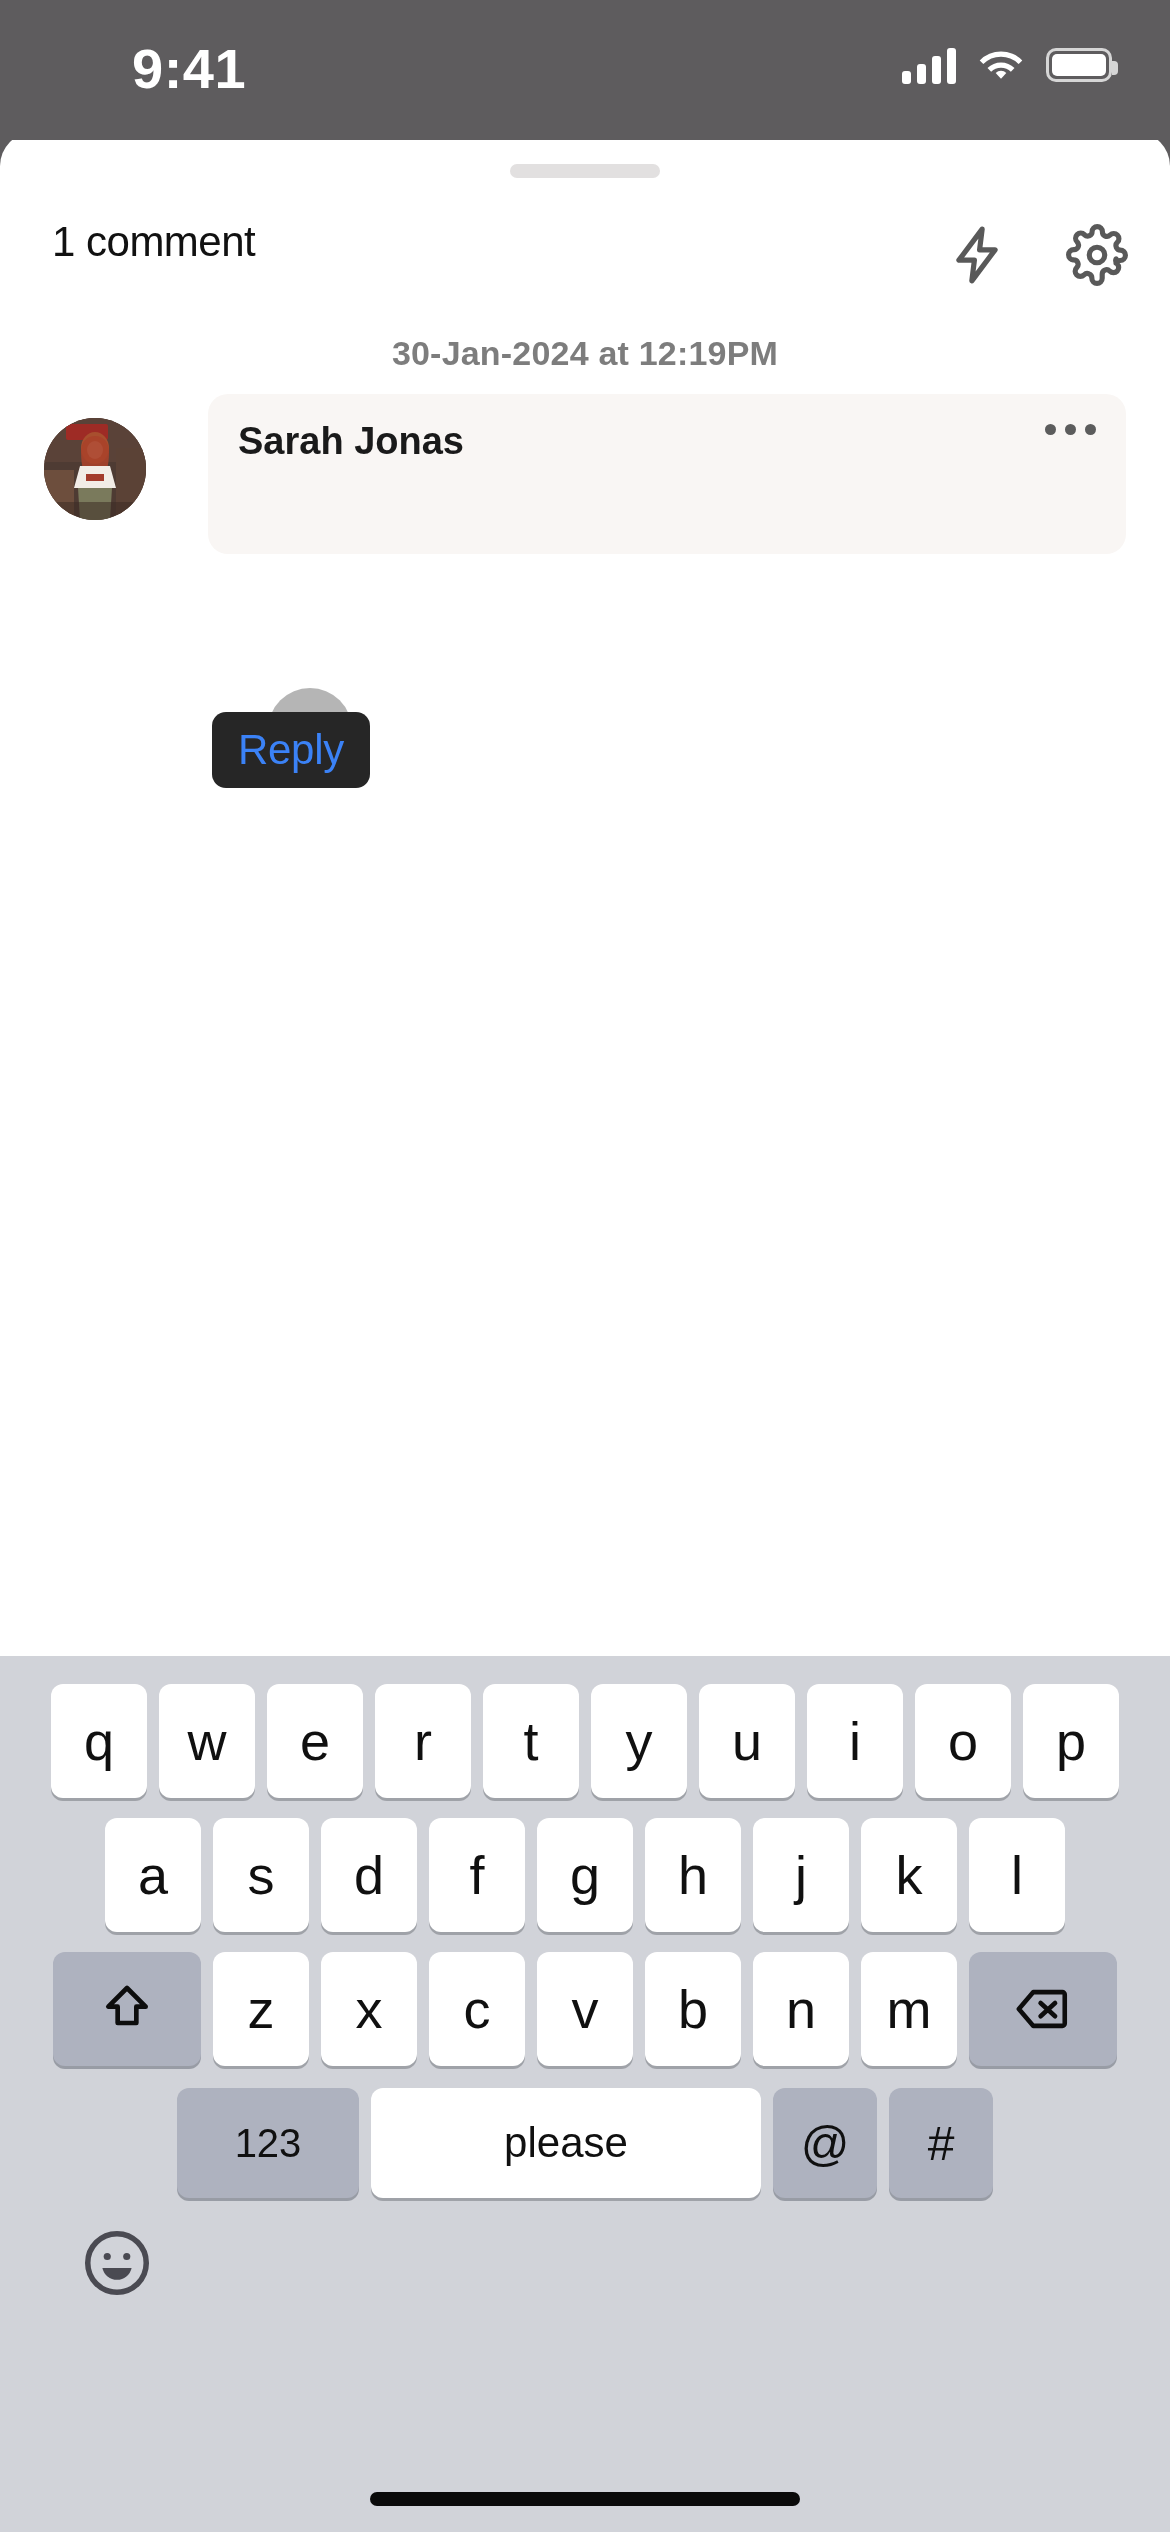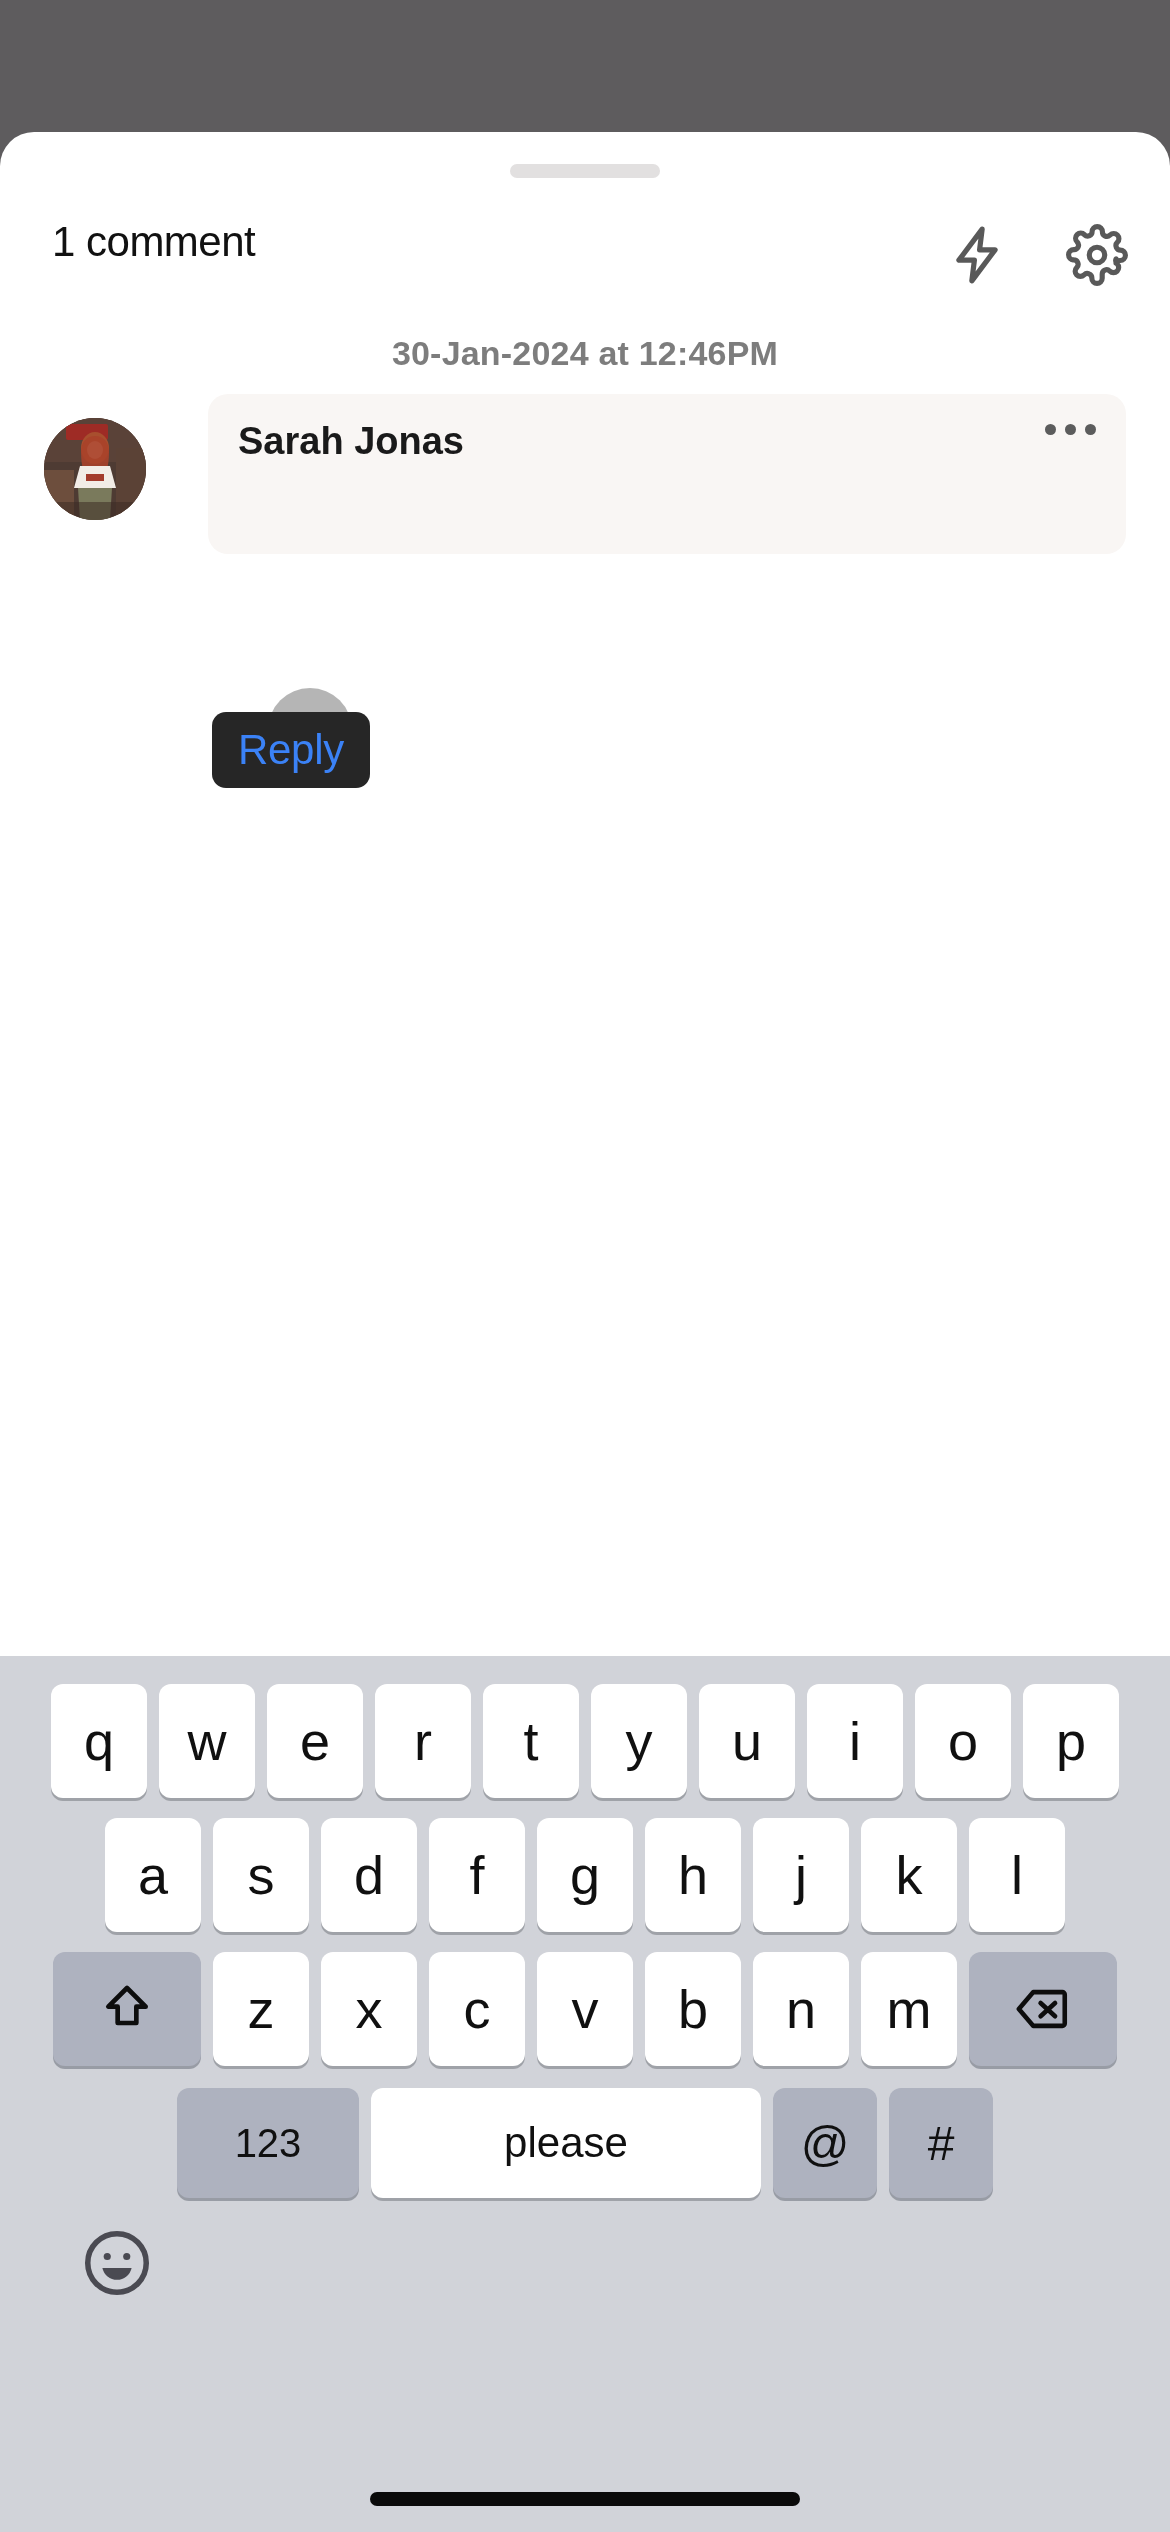--- a/index.html
+++ b/index.html
@@ -165,20 +165,41 @@
   .home-indicator {
     position:absolute; left:50%; transform:translateX(-50%); bottom:26px;
     width:430px; height:14px; background:#0a0a0a; border-radius:8px;
   }
 </style>
 </head>
 <body>
 
 <div id="phone">
 
+  <div class="statusbar">
+    <div class="status-time">9:41</div>
+    <div class="status-icons">
+      <span class="bars">
+          <i></i>
+          <i></i>
+          <i></i>
+          <i></i>
+        </span>
+      <span class="wifi">
+        <svg viewBox="0 0 24 20" width="46" height="38">
+          <path d="M12 17.2 9.2 14.2a4 4 0 0 1 5.6 0z" fill="#fff"></path>
+          <path d="M12 11.4a7.3 7.3 0 0 0-5.2 2.2L4.9 11.6a10 10 0 0 1 14.2 0l-1.9 2a7.3 7.3 0 0 0-5.2-2.2z" fill="#fff"></path>
+          <path d="M12 5.6a13 13 0 0 0-9.3 3.9L.8 7.6a15.7 15.7 0 0 1 22.4 0l-1.9 1.9A13 13 0 0 0 12 5.6z" fill="#fff"></path>
+        </svg>
+      </span>
+      <span class="battery">
+          <b></b>
+        </span>
+    </div>
+  </div>
 
   <div class="sheet">
 
     <div class="grabber"></div>
 
     <div class="header">
       <div class="header-title">1 comment</div>
       <div class="header-actions">
         <span class="hicon">
           <svg viewBox="0 0 24 24" width="62" height="62" fill="none" stroke="#595959" stroke-width="2" stroke-linejoin="round" stroke-linecap="round">
@@ -187,21 +208,21 @@
         </span>
         <span class="hicon">
           <svg viewBox="0 0 24 24" width="62" height="62" fill="none" stroke="#595959" stroke-width="2" stroke-linejoin="round" stroke-linecap="round">
             <circle cx="12" cy="12" r="3"></circle>
             <path d="M19.4 13.5a1.7 1.7 0 0 0 .34 1.87l.06.06a2 2 0 1 1-2.83 2.83l-.06-.06a1.7 1.7 0 0 0-1.87-.34 1.7 1.7 0 0 0-1.03 1.56V21a2 2 0 1 1-4 0v-.09A1.7 1.7 0 0 0 8.9 19.3a1.7 1.7 0 0 0-1.87.34l-.06.06a2 2 0 1 1-2.83-2.83l.06-.06a1.7 1.7 0 0 0 .34-1.87 1.7 1.7 0 0 0-1.56-1.03H3a2 2 0 1 1 0-4h.09A1.7 1.7 0 0 0 4.7 8.9a1.7 1.7 0 0 0-.34-1.87l-.06-.06a2 2 0 1 1 2.83-2.83l.06.06a1.7 1.7 0 0 0 1.87.34H9.1A1.7 1.7 0 0 0 10.1 3V3a2 2 0 1 1 4 0v.09a1.7 1.7 0 0 0 1.03 1.56 1.7 1.7 0 0 0 1.87-.34l.06-.06a2 2 0 1 1 2.83 2.83l-.06.06a1.7 1.7 0 0 0-.34 1.87V9.1a1.7 1.7 0 0 0 1.56 1.03H21a2 2 0 1 1 0 4h-.09a1.7 1.7 0 0 0-1.56 1.03z"></path>
           </svg>
         </span>
       </div>
     </div>
 
-    <div class="datestamp">30-Jan-2024 at 12:46PM</div>
+    <div class="datestamp">30-Jan-2024 at 12:19PM</div>
 
     <div class="comment-row">
       <div class="avatar">
         <svg viewBox="0 0 102 102" width="102" height="102">
           <rect width="102" height="102" fill="#4e3b33"></rect>
           <rect x="0" y="0" width="102" height="44" fill="#5a4238"></rect>
           <rect x="22" y="6" width="42" height="16" rx="2" fill="#9e2b25"></rect>
           <rect x="0" y="52" width="30" height="50" fill="#6d4e3d"></rect>
           <rect x="72" y="30" width="30" height="72" fill="#5b4236"></rect>
           <ellipse cx="51" cy="30" rx="14" ry="16" fill="#a84f2e"></ellipse>

